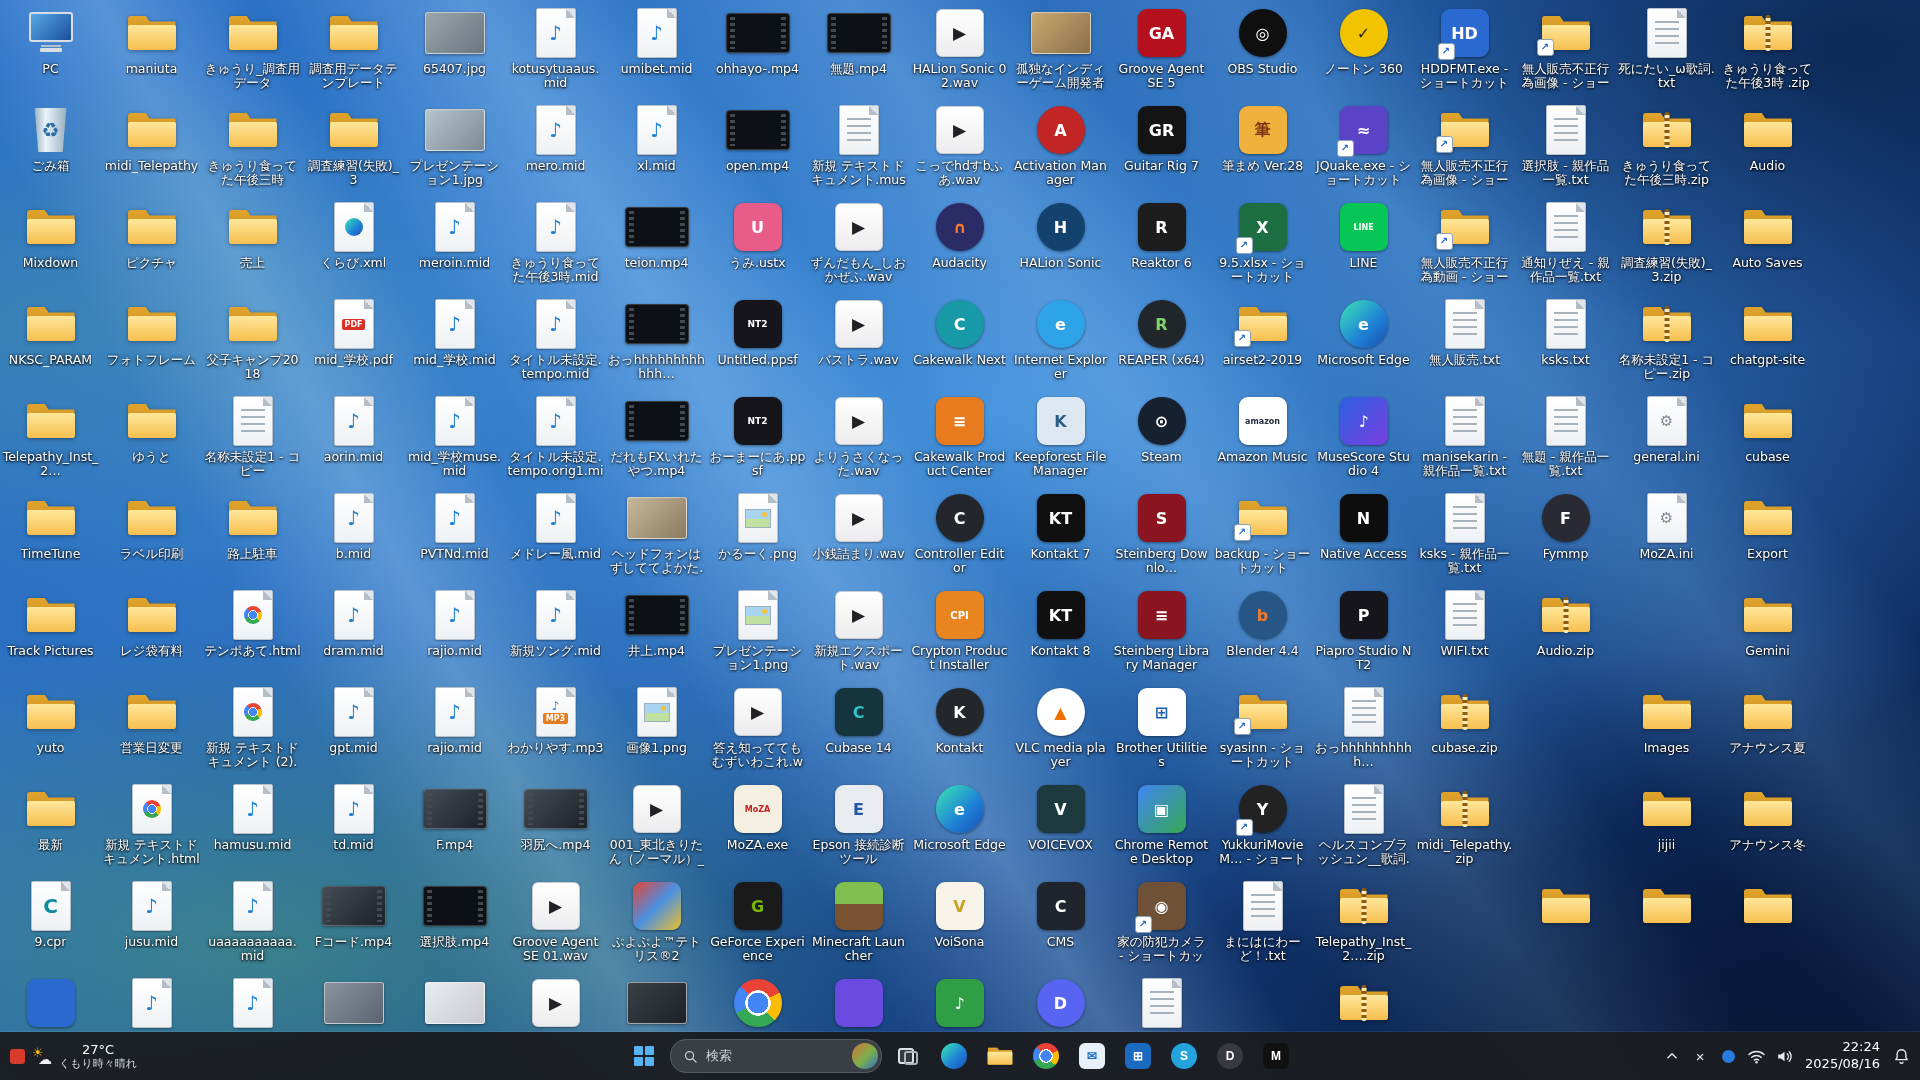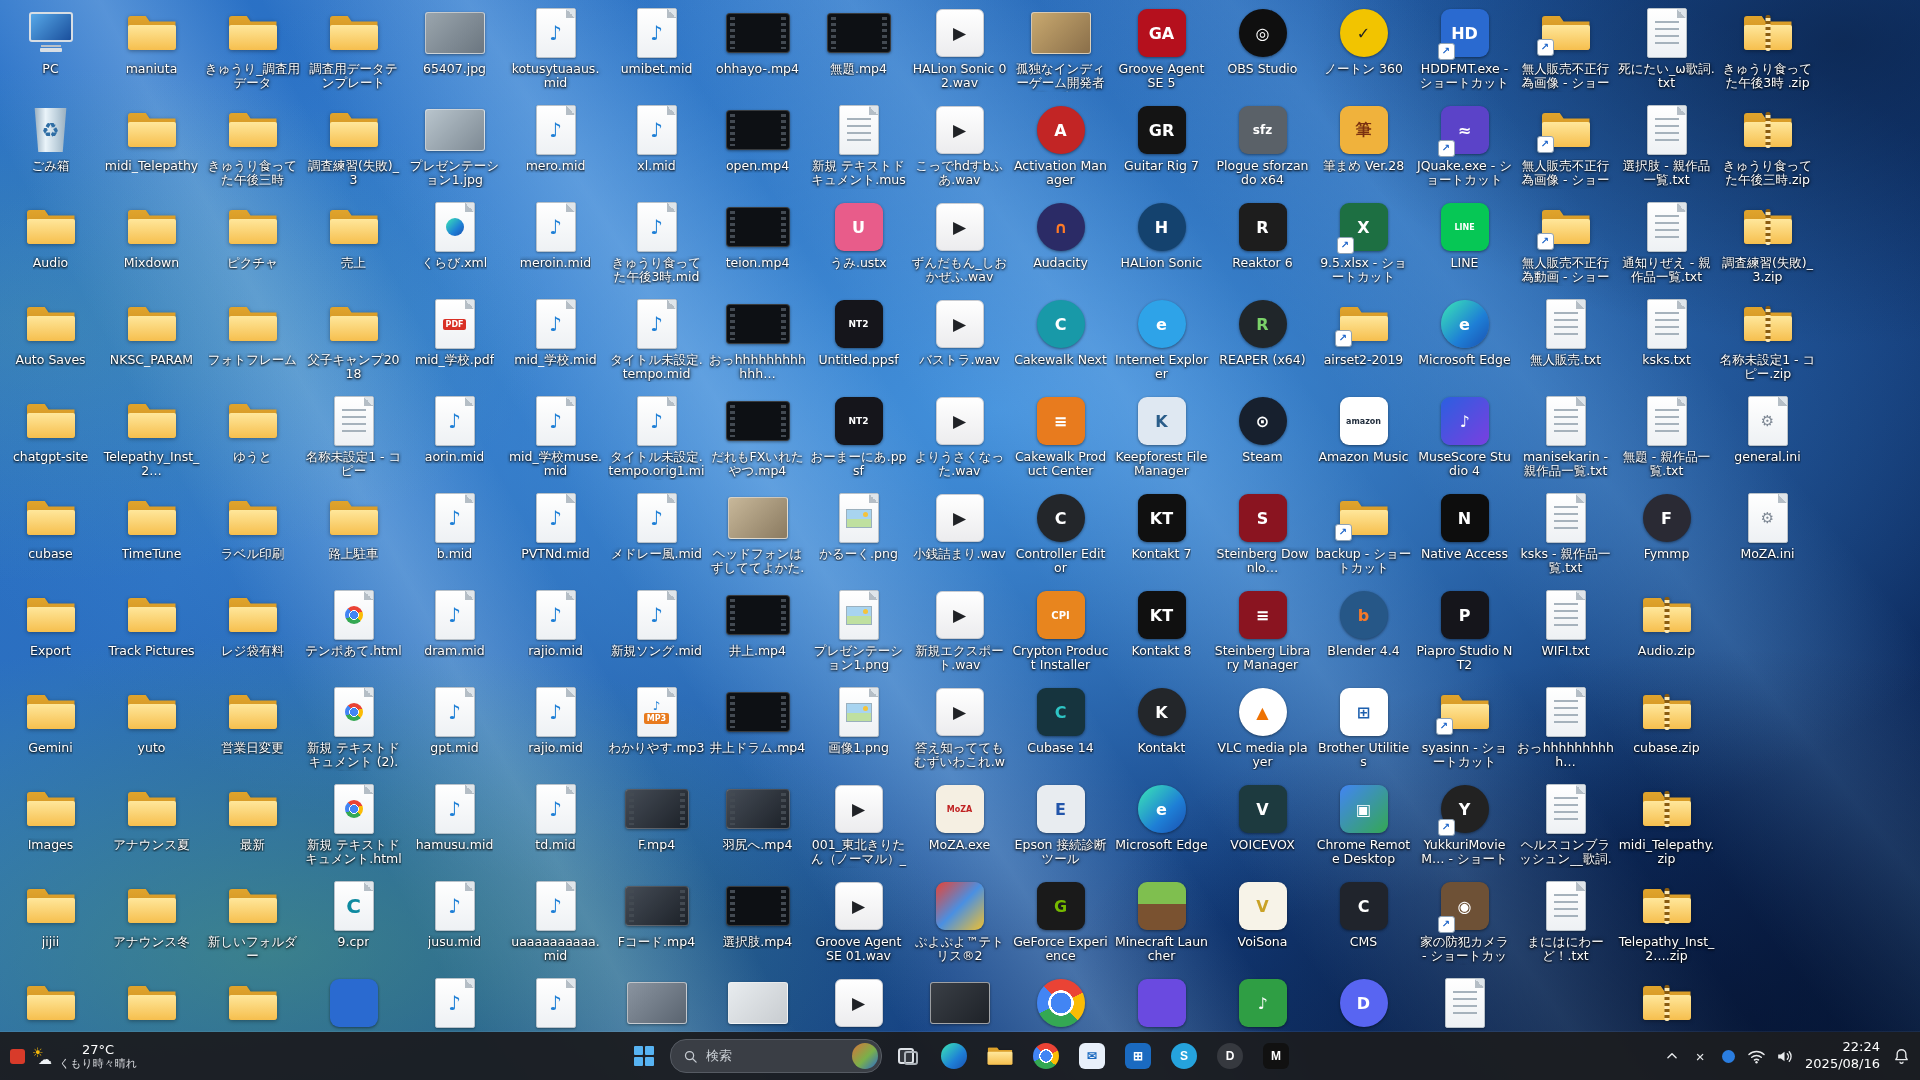--- a/index.html
+++ b/index.html
@@ -326,28 +326,20 @@
     <div class="cell">
       <div class="art">
         <div class="ic-app" style="background: rgb(20, 20, 20);">
           <b class="glyph" style="color: rgb(255, 255, 255);">GR</b>
         </div>
       </div>
       <div class="label">Guitar Rig 7</div>
     </div>
     <div class="cell">
       <div class="art">
-        <div class="ic-app" style="background: rgb(90, 97, 104);">
-          <b class="glyph" style="color: rgb(255, 255, 255); font-size: 12px;">sfz</b>
-        </div>
-      </div>
-      <div class="label">Plogue sforzando x64</div>
-    </div>
-    <div class="cell">
-      <div class="art">
         <div class="ic-app" style="background: rgb(240, 178, 60);">
           <b class="glyph" style="color: rgb(122, 48, 16);">筆</b>
         </div>
       </div>
       <div class="label">筆まめ Ver.28</div>
     </div>
     <div class="cell">
       <div class="art">
         <div class="ic-app" style="background: rgb(91, 67, 200);">
           <b class="glyph" style="color: rgb(255, 255, 255);">≈</b>
@@ -1076,26 +1068,20 @@
       <div class="art">
         <div class="ic-doc">
           <span class="doc-note small">♪</span>
           <span class="mp3-tag">MP3</span>
         </div>
       </div>
       <div class="label">わかりやす.mp3</div>
     </div>
     <div class="cell">
       <div class="art">
-        <div class="ic-video"></div>
-      </div>
-      <div class="label">井上ドラム.mp4</div>
-    </div>
-    <div class="cell">
-      <div class="art">
         <div class="ic-doc">
           <i class="thumb"></i>
         </div>
       </div>
       <div class="label">画像1.png</div>
     </div>
     <div class="cell">
       <div class="art">
         <div class="ic-wav">
           <span class="play-tri">▶</span>
@@ -1288,26 +1274,20 @@
       <div class="art">
         <div class="ic-folder"></div>
       </div>
       <div class="label">jijii</div>
     </div>
     <div class="cell">
       <div class="art">
         <div class="ic-folder"></div>
       </div>
       <div class="label">アナウンス冬</div>
-    </div>
-    <div class="cell">
-      <div class="art">
-        <div class="ic-folder"></div>
-      </div>
-      <div class="label">新しいフォルダー</div>
     </div>
     <div class="cell">
       <div class="art">
         <div class="ic-doc">
           <span class="cpr-c">C</span>
         </div>
       </div>
       <div class="label">9.cpr</div>
     </div>
     <div class="cell">

